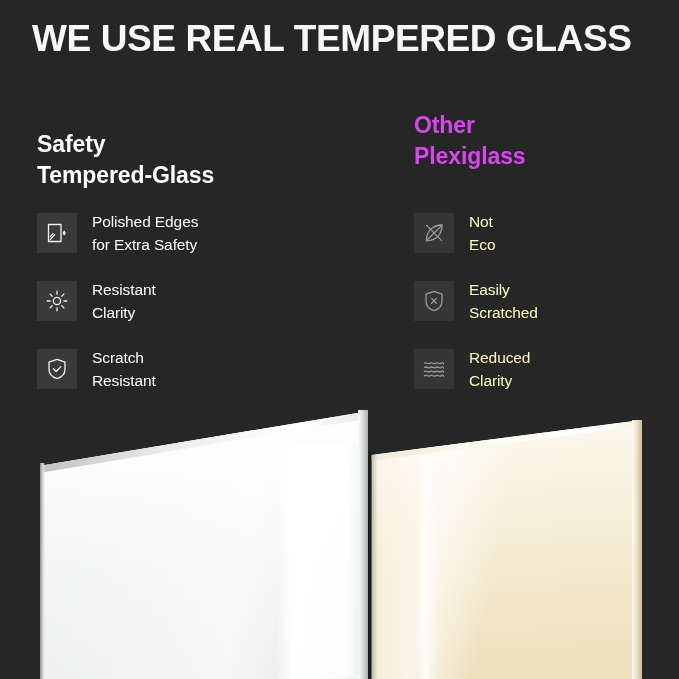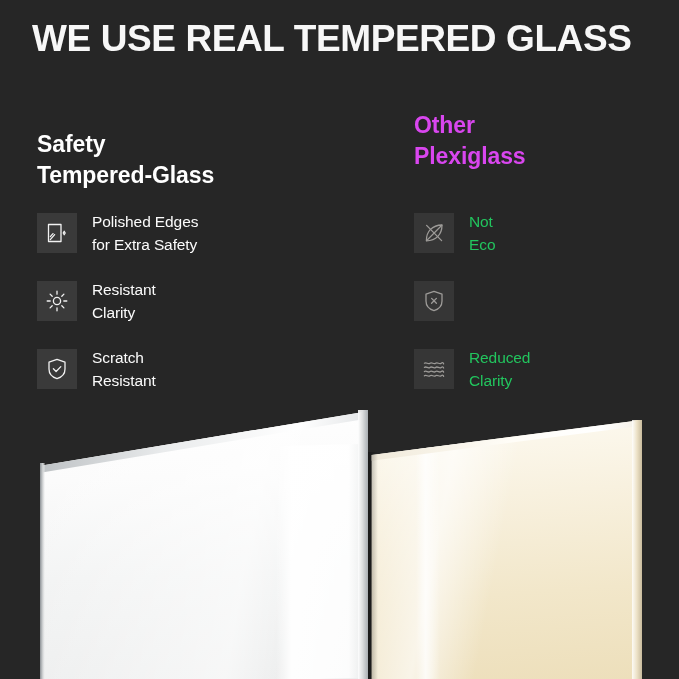--- a/index.html
+++ b/index.html
@@ -77,21 +77,21 @@
   .icon-tile svg { display: block; }
   .feature-label {
     margin-left: 15px;
     font-size: 15.5px;
     line-height: 23px;
     font-weight: normal;
     letter-spacing: -0.1px;
     white-space: pre-line;
   }
   .col-left  .feature-label { color: #fbfbfb; }
-  .col-right .feature-label { color: #22c55e; }
+  .col-right .feature-label { color: #fef9c3; }
 
   
   .photo {
     position: absolute;
     left: 0;
     top: 392px;
     width: 679px;
     height: 287px;
     overflow: hidden;
   }
@@ -264,20 +264,22 @@
 Eco</span>
       </li>
 
       <li class="feature-row">
         <span class="icon-tile">
           <svg width="24" height="24" viewBox="0 0 24 24" fill="none" stroke="#9d9b98" stroke-width="1.3" stroke-linecap="round" stroke-linejoin="round">
             <path d="M12 2.4 L20 5.1 V12 c0 5.1 -3.6 8.3 -8 9.6 C7.6 20.3 4 17.1 4 12 V5.1 Z"></path>
             <path d="M9.6 9.4 L14.4 14.2 M14.4 9.4 L9.6 14.2"></path>
           </svg>
         </span>
+        <span class="feature-label">Easily
+Scratched</span>
       </li>
 
       <li class="feature-row">
         <span class="icon-tile">
           <svg width="24" height="24" viewBox="0 0 24 24" fill="none" stroke="#9d9b98" stroke-width="1.25" stroke-linecap="round">
             <path d="M2.4 6.2 c2-1.6 3.6 1.6 5.6 0 s3.6 1.6 5.6 0 s3.6 1.6 5.6 0 s2.4 0.6 2.4 0.6"></path>
             <path d="M2.4 10.4 c2-1.6 3.6 1.6 5.6 0 s3.6 1.6 5.6 0 s3.6 1.6 5.6 0 s2.4 0.6 2.4 0.6"></path>
             <path d="M2.4 14.6 c2-1.6 3.6 1.6 5.6 0 s3.6 1.6 5.6 0 s3.6 1.6 5.6 0 s2.4 0.6 2.4 0.6"></path>
             <path d="M2.4 18.8 c2-1.6 3.6 1.6 5.6 0 s3.6 1.6 5.6 0 s3.6 1.6 5.6 0 s2.4 0.6 2.4 0.6"></path>
           </svg>

